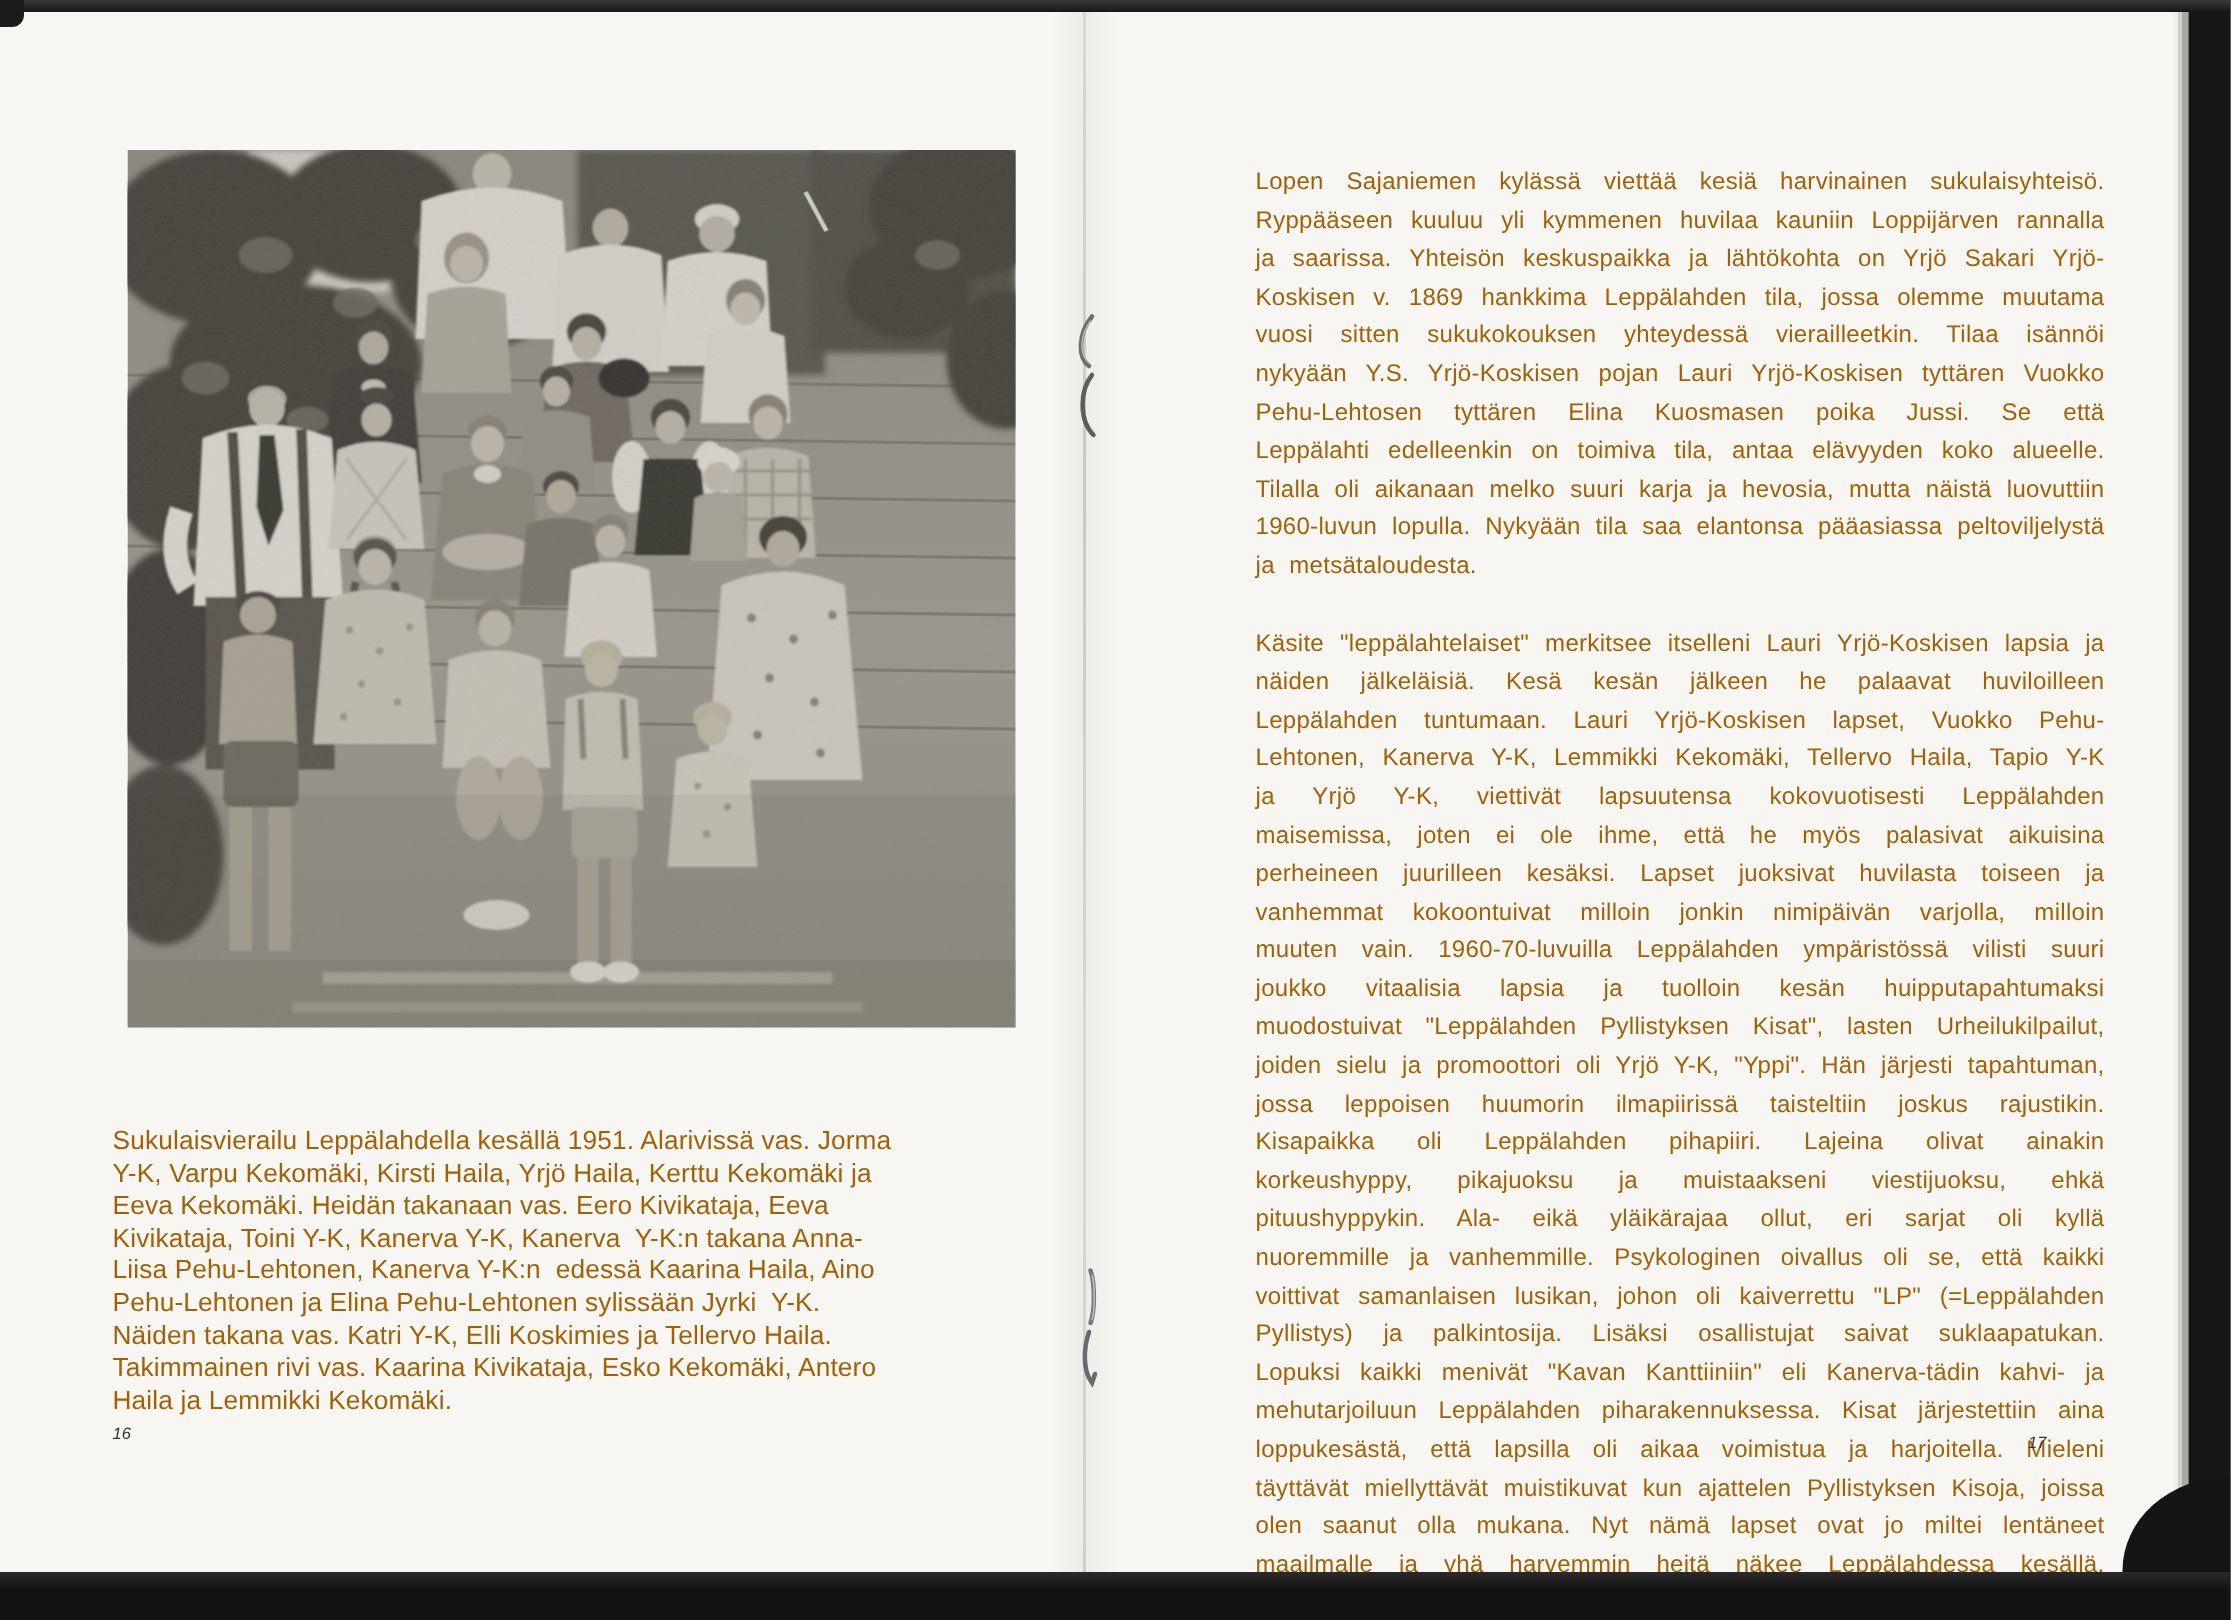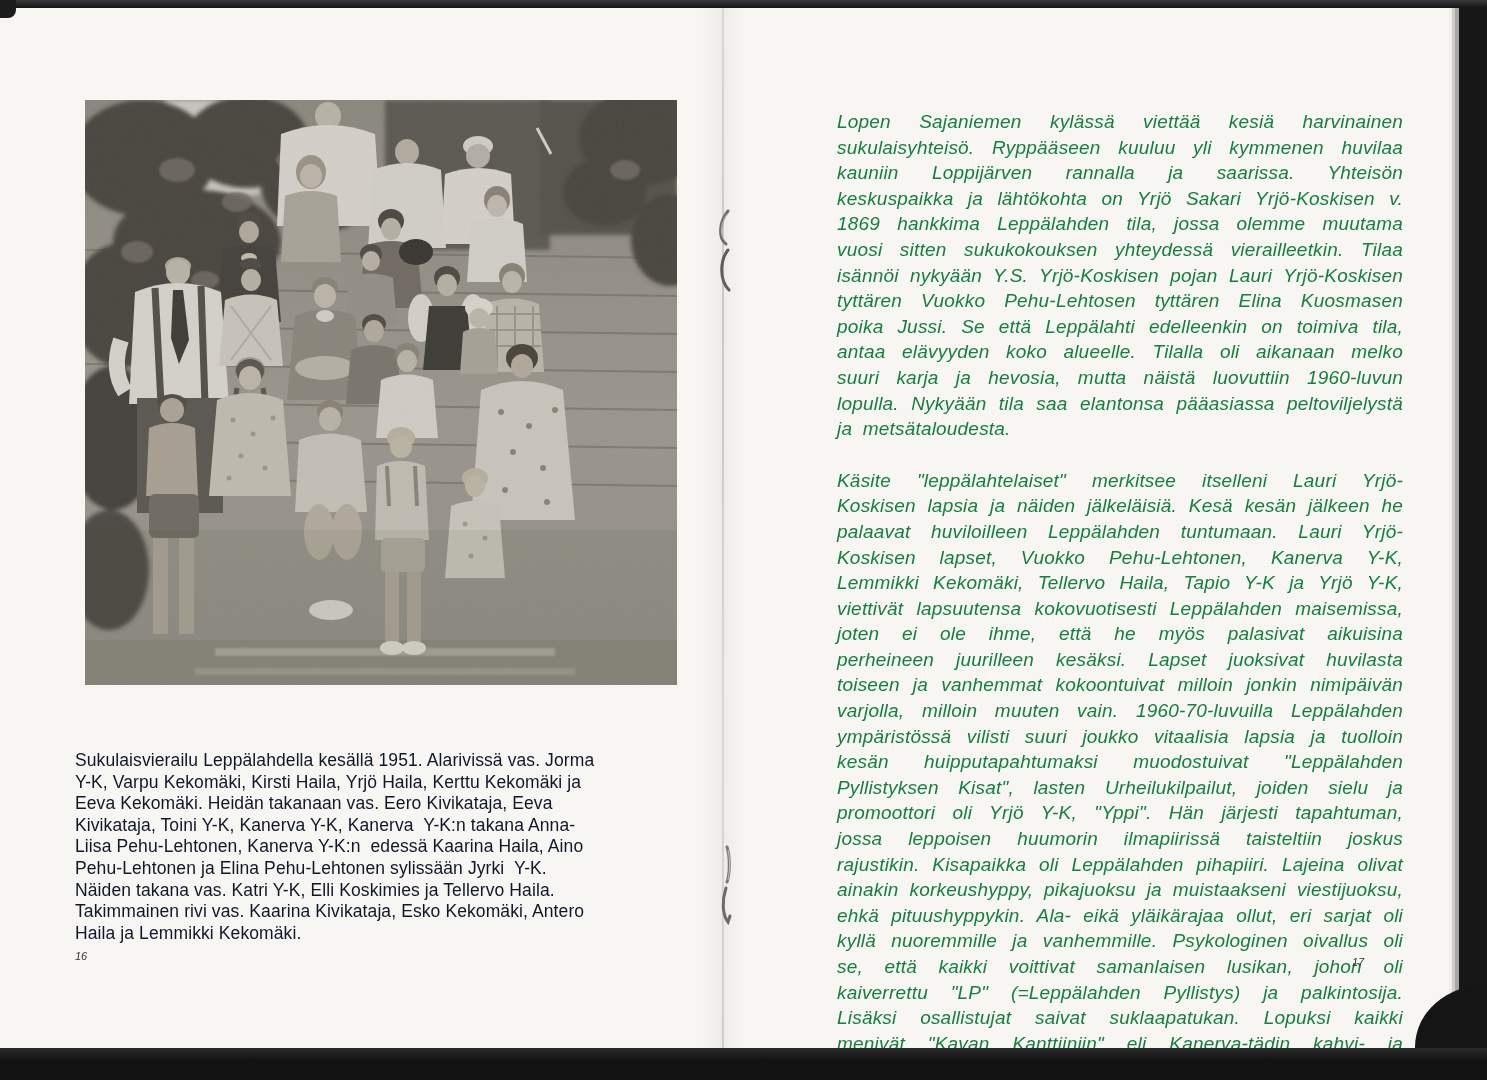--- a/index.html
+++ b/index.html
@@ -22,31 +22,31 @@
     background:linear-gradient(#d8d7d2,#c9c8c3 30%,#d9d8d3 70%,#cfceca);}
   .gutter-shade{position:absolute;left:700px;top:8px;width:46px;height:1040px;
     background:linear-gradient(90deg,rgba(0,0,0,0) 0,rgba(0,0,0,0.045) 48%,rgba(0,0,0,0) 100%);}
   .staple{position:absolute;}
   
   .photo-figure{position:absolute;left:85px;top:100px;width:592px;height:585px;margin:0;}
   .photo-figure svg{display:block;}
   .caption{
     position:absolute;left:75px;top:750px;width:585px;margin:0;
     font-size:17.5px;line-height:21.6px;letter-spacing:0.1px;
-    white-space:pre-wrap;color:#0f172a;
+    white-space:pre-wrap;color:#a16207;
   }
   .pagenum{position:absolute;font-size:11px;font-style:italic;color:#333;}
   .pagenum-left{left:75px;top:950px;}
   .pagenum-right{left:1352px;top:956px;}
   
   .body-col{position:absolute;left:837px;top:109px;width:566px;}
   .body-col p{
-    margin:0;font-size:19px;font-style:italic;line-height:25.6px;
+    margin:0;font-size:16px;line-height:25.6px;
     text-align:justify;text-justify:inter-word;word-spacing:5px;letter-spacing:0.2px;
-    color:#15803d;
+    color:#a16207;
   }
   .body-col p + p{margin-top:26px;}
 </style>
 </head>
 <body>
 
 <div class="scan">
 
   <div>
     <figure class="photo-figure" aria-label="Black-and-white photograph of a large family group of about twenty people posing on wooden steps in front of a log farmhouse with foliage at the upper left, summer 1951">

